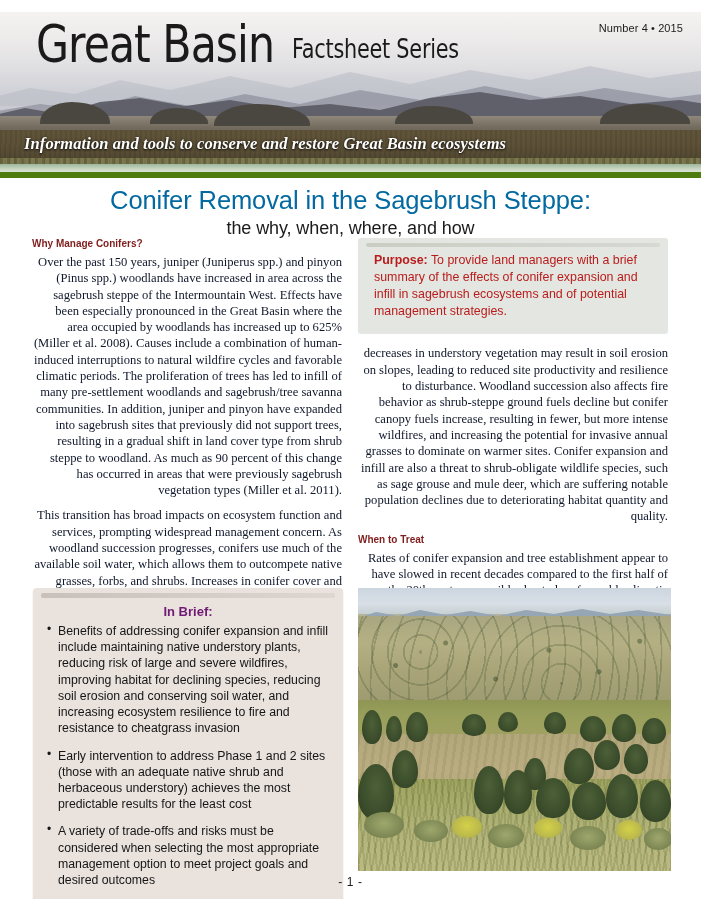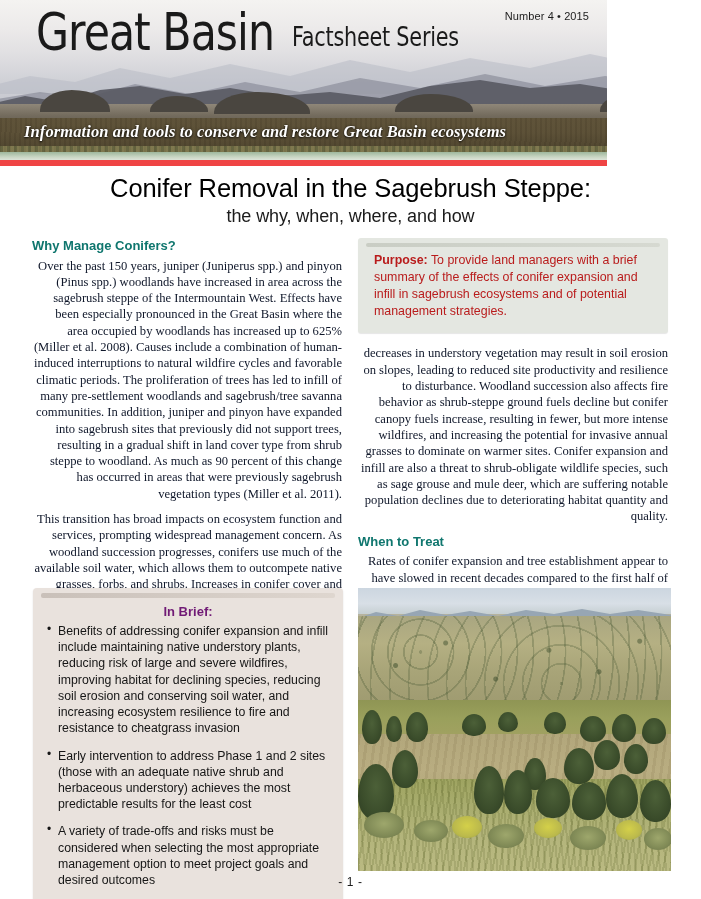--- a/index.html
+++ b/index.html
@@ -20,24 +20,25 @@
     width: 701px;
     height: 899px;
     position: relative;
     background: #ffffff;
     overflow: hidden;
   }
 
   
   .masthead {
     position: relative;
-    width: 607px;
+    width: 701px;
     height: 166px;
     overflow: hidden;
-    background: #ef4444;
+    background: #4d7c0f;
+    margin-top: 12px;
   }
 
   .banner-photo {
     position: absolute;
     left: 0;
     top: 0;
     width: 701px;
     height: 160px;
     overflow: hidden;
   }
@@ -183,21 +184,21 @@
   
   .doc-title-wrap {
     margin-top: 8px;
     text-align: center;
     padding: 0 22px;
   }
   .doc-title {
     font-family: "Liberation Sans", sans-serif;
     font-size: 25.5px;
     font-weight: normal;
-    color: #000000;
+    color: #0369a1;
     line-height: 1.16;
     letter-spacing: -.1px;
   }
   .doc-subtitle {
     font-family: "Liberation Sans", sans-serif;
     font-size: 18px;
     font-weight: normal;
     color: #1b1b1b;
     line-height: 1.2;
     margin-top: 2px;
@@ -215,23 +216,23 @@
     gap: 16px;
   }
   .col {
     width: 326px;
   }
   .col-left { padding-left: 16px; }
   .col-right { padding-right: 16px; }
 
   h2.section-head {
     font-family: "Liberation Sans", sans-serif;
-    font-size: 13px;
+    font-size: 10px;
     font-weight: bold;
-    color: #0f766e;
+    color: #7f1d1d;
     margin: 0 0 4px 0;
     line-height: 1.2;
     letter-spacing: 0;
   }
 
   p.body {
     font-family: Liberation Serif, serif;
     font-size: 12.6px;
     line-height: 1.295;
     color: #0f172a;

